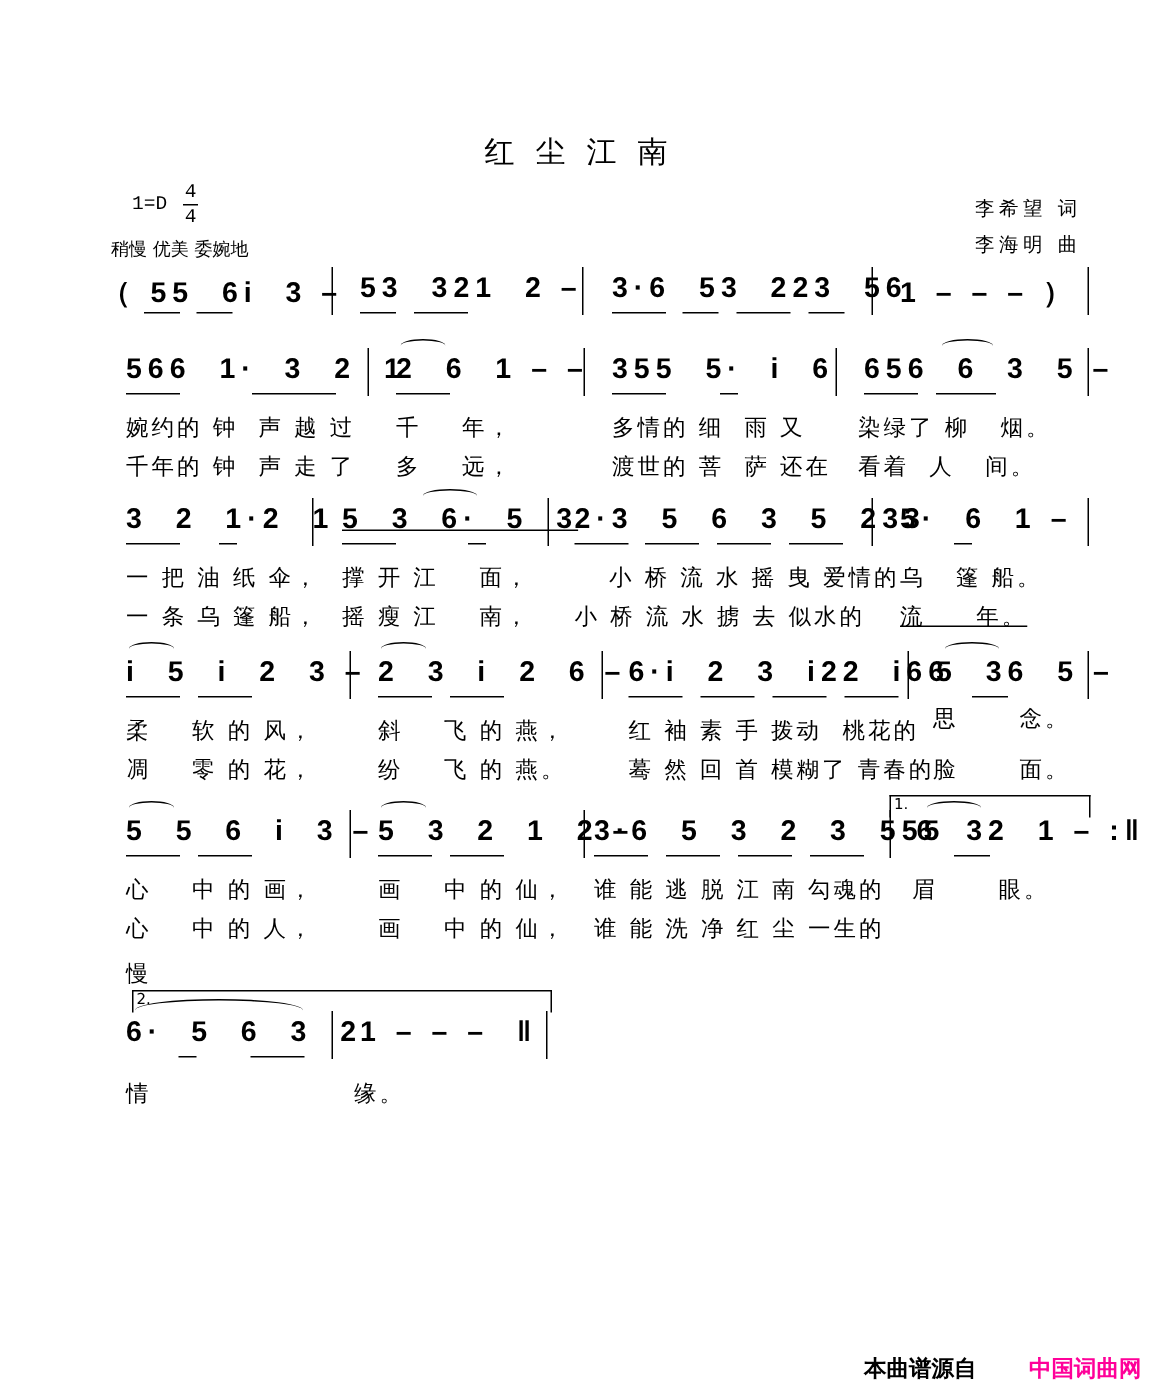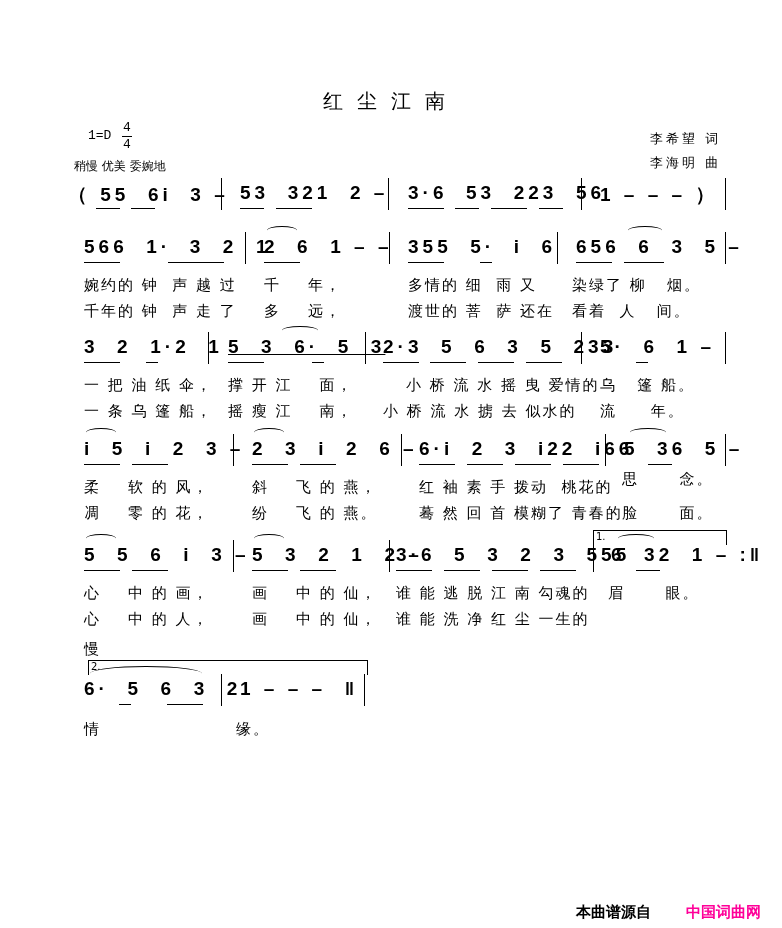--- a/index.html
+++ b/index.html
@@ -100,21 +100,21 @@
   <div class="ul" style="left:478px;top:30px;width:36px;"></div>
   <div class="ul" style="left:526px;top:30px;width:36px;"></div>
   <div class="ul" style="left:636px;top:30px;width:12px;"></div>
   <div class="ly" style="left:84px;top:44px;">一 把 油 纸 伞，</div>
   <div class="ly" style="left:228px;top:44px;">撑 开 江    面，</div>
   <div class="ly" style="left:383px;top:44px;margin-left:23px;">小 桥 流 水 摇 曳 爱情的</div>
   <div class="ly" style="left:600px;top:44px;">乌   篷 船。</div>
   <div class="ly" style="left:84px;top:70px;">一 条 乌 篷 船，</div>
   <div class="ly" style="left:228px;top:70px;">摇 瘦 江    南，</div>
   <div class="ly" style="left:383px;top:70px;">小 桥 流 水 掳 去 似水的</div>
-  <div class="ly" style="left:600px;top:70px;">流     年。</div>
+  <div class="ly" style="left:600px;top:70px;text-decoration:underline;">流     年。</div>
 </div>
 
 <div class="row" style="top:434px;">
   <div class="slur" style="left:86px;top:-6px;width:30px;"></div>
   <div class="n" style="left:84px;top:4px;">i  5  i  2  3 –</div>
   <div class="bl" style="left:233px;top:0;height:32px;"></div>
   <div class="slur" style="left:254px;top:-6px;width:30px;"></div>
   <div class="n" style="left:252px;top:4px;">2  3  i  2  6 –</div>
   <div class="bl" style="left:401px;top:0;height:32px;"></div>
   <div class="n" style="left:419px;top:4px;">6·i  2  3  i22  i66</div>

